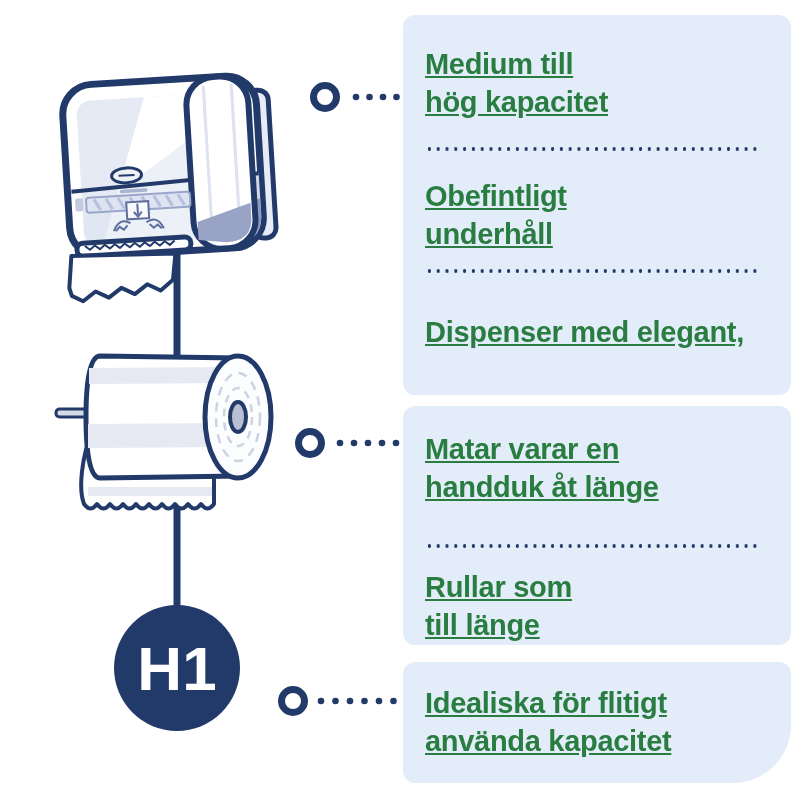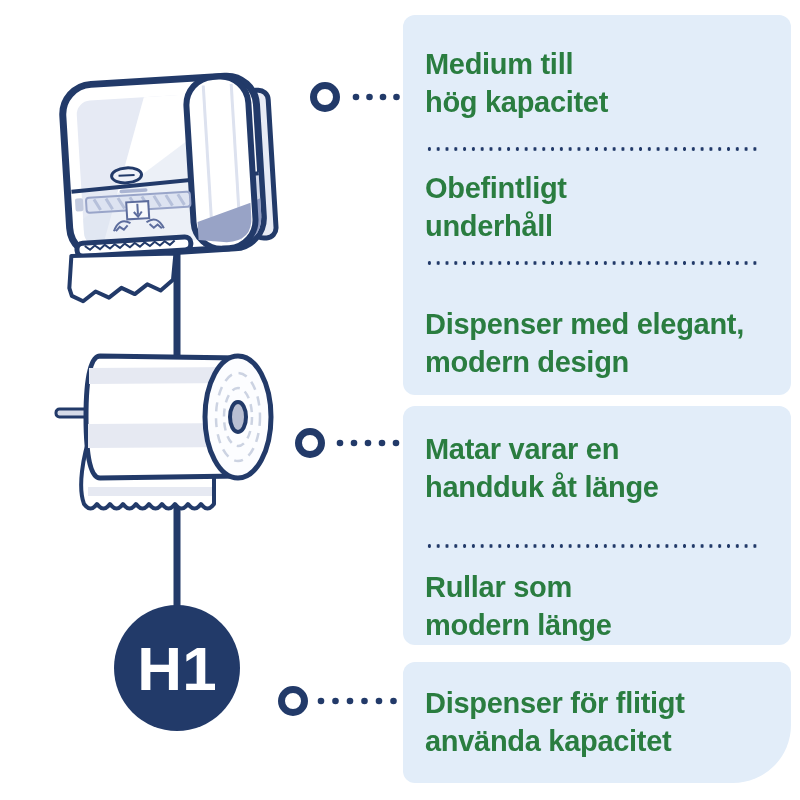--- a/index.html
+++ b/index.html
@@ -32,25 +32,25 @@
     padding: 0 10px 0 22px;
     color: #2a7d40;
     font-weight: bold;
     font-size: 29px;
     line-height: 38px;
     letter-spacing: -0.3px;
   }
   .box1 { top: 15px;  height: 380px; }
   .box2 { top: 406px; height: 239px; }
   .box3 { top: 662px; height: 121px; border-bottom-right-radius: 58px; }
-  .feat { margin: 0; }
+  .feat { margin: 0; text-decoration: underline; }
   .feat span { display: block; }
   .b1-f1 { margin-top: 30px; }
   .b1-d1 { margin-top: 26px; }
-  .b1-f2 { margin-top: 18px; }
+  .b1-f2 { margin-top: 26px; }
   .b1-d2 { margin-top: 16px; }
   .b1-f3 { margin-top: 40px; }
   .b2-f1 { margin-top: 24px; }
   .b2-d1 { margin-top: 38px; }
   .b2-f2 { margin-top: 20px; }
   .b3-f1 { margin-top: 22px; }
   .divider {
     width: 336px;
     height: 4px;
     background-image: radial-gradient(circle, #223a69 1.7px, rgba(34,58,105,0) 1.9px);
@@ -189,36 +189,35 @@
       <span>hög kapacitet</span>
     </p>
     <div class="divider b1-d1"></div>
     <p class="feat b1-f2">
       <span>Obefintligt</span>
       <span>underhåll</span>
     </p>
     <div class="divider b1-d2"></div>
     <p class="feat b1-f3">
       <span>Dispenser med elegant,</span>
-      <span>modern design</span>
     </p>
   </div>
 
   <div class="box box2">
     <p class="feat b2-f1">
       <span>Matar varar en</span>
       <span>handduk åt länge</span>
     </p>
     <div class="divider b2-d1"></div>
     <p class="feat b2-f2">
       <span>Rullar som</span>
-      <span>modern länge</span>
+      <span>till länge</span>
     </p>
   </div>
 
   <div class="box box3">
     <p class="feat b3-f1">
-      <span>Dispenser för flitigt</span>
+      <span>Idealiska för flitigt</span>
       <span>använda kapacitet</span>
     </p>
   </div>
 
 </div>
 
 </body></html>

